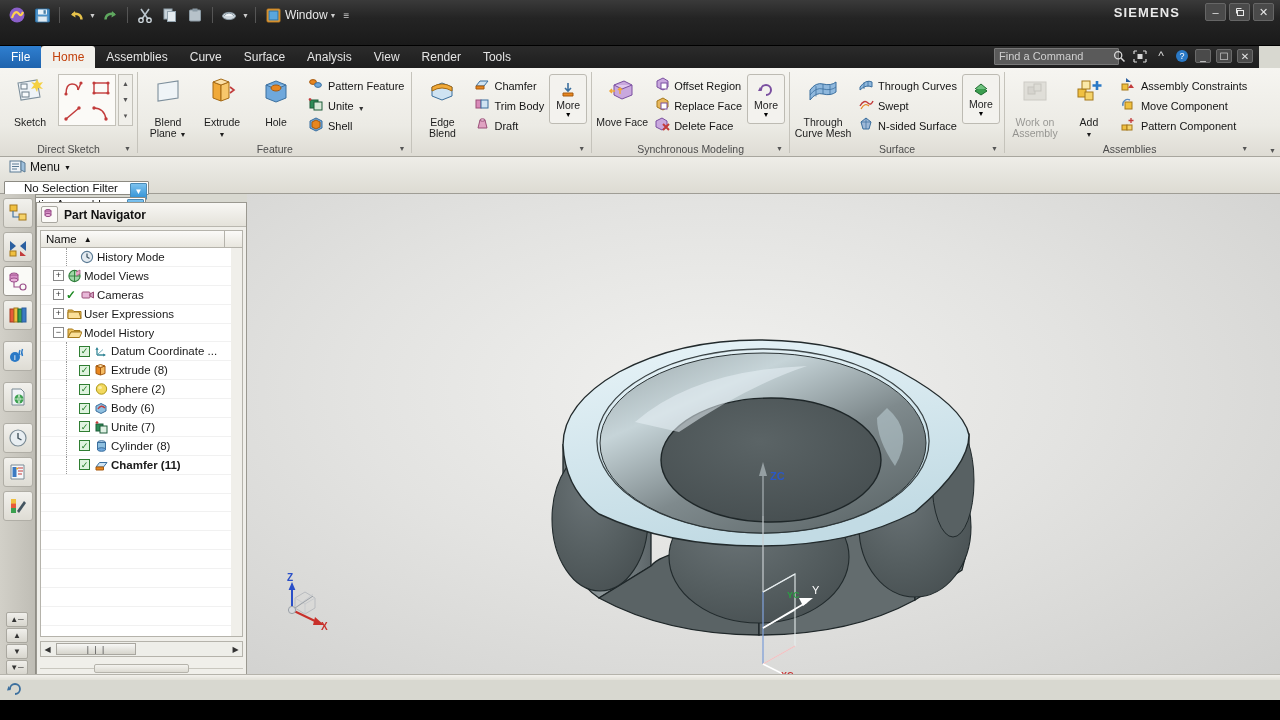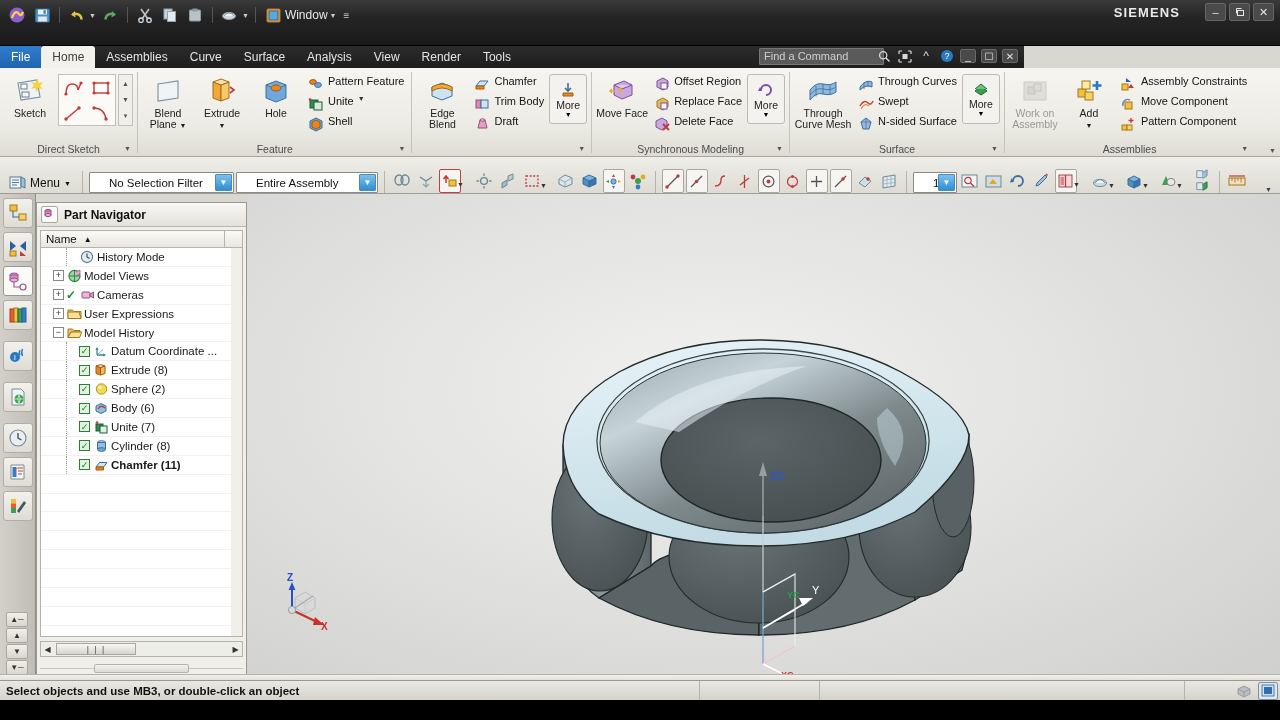--- a/index.html
+++ b/index.html
@@ -43,30 +43,30 @@
   }
   .win-btns { position: absolute; right: 6px; top: 3px; display: flex; gap: 3px; }
   .win-btn {
     width: 21px; height: 18px; background: #4a4a4a; border: 1px solid #666;
     color: #e8e8e8; font-size: 11px; display: flex; align-items: center; justify-content: center;
     border-radius: 2px;
   }
 
   
   .tabbar {
-    position: absolute; left: 0; top: 46px; width: 1024px; height: 22px;
+    position: absolute; left: 0; top: 46px; width: 1259px; height: 22px;
     background: linear-gradient(180deg,#2b2b2b,#1e1e1e);
   }
   .tabs { position: absolute; left: 0; top: 0; display: flex; align-items: flex-end; height: 22px; }
   .tab {
     padding: 3px 11px 4px 11px; font-size: 12px; color: #e4e4e4; height: 22px;
     display: flex; align-items: center;
   }
   .tab.file { background: linear-gradient(180deg,#2f7fd0,#1f63ad); color:#fff; }
-  .tab.active { background: #f2f1ec; color: #404040; border-radius: 3px 3px 0 0; }
+  .tab.active { background: #f2f1ec; color: #c2410c; border-radius: 3px 3px 0 0; }
   .findbox {
     position: absolute; right: 140px; top: 2px; width: 125px; height: 17px;
     background: #5a5a5a; border: 1px solid #777; color: #cfcfcf;
     font-size: 11px; padding: 0 4px; line-height: 15px; border-radius: 1px;
   }
   .tabbar-icons { position: absolute; right: 6px; top: 2px; display: flex; align-items: center; gap: 5px; }
   .tb-ic { width: 16px; height: 16px; display:flex; align-items:center; justify-content:center; color:#d9d9d9; font-size: 12px; }
   .tb-wb { width: 16px; height: 14px; background:#4a4a4a; border:1px solid #6a6a6a; color:#e5e5e5;
            display:flex;align-items:center;justify-content:center;font-size:10px;border-radius:2px;}
 
@@ -84,25 +84,25 @@
     display: flex; align-items: center; justify-content: center; position: relative;
   }
   .group-title .dd { position: absolute; right: 2px; font-size: 7px; color:#555; }
   .group-sep { width: 1px; background: #c5c3bb; margin: 4px 0 3px 0; }
 
   .big-btn {
     width: 52px; display: flex; flex-direction: column; align-items: center;
     padding-top: 3px; cursor: default;
   }
   .big-btn .ic { width: 32px; height: 32px; display: flex; align-items:center; justify-content:center; }
-  .big-btn .lb { font-size: 10.5px; color: #1d1d1d; text-align: center; line-height: 11px; margin-top: 1px; }
+  .big-btn .lb { font-size: 10.5px; color: #1d1d1d; text-align: center; line-height: 11px; margin-top: 10px; }
   .big-btn .lb .car { font-size: 7px; }
 
   .small-list { display: flex; flex-direction: column; gap: 1px; padding-top: 2px; }
-  .small-btn { display: flex; align-items: flex-start; gap: 4px; padding: 1px 3px; height: 19px; }
+  .small-btn { display: flex; align-items: flex-end; gap: 4px; padding: 1px 3px; height: 19px; }
   .small-btn .ic { width: 17px; height: 17px; display:flex;align-items:center;justify-content:center; }
   .small-btn .lb { font-size: 11px; color: #141414; white-space: nowrap; }
   .small-btn .car { font-size: 7px; color: #333; }
 
   .more-btn {
     width: 38px; height: 50px; border: 1px solid #bdbbb3; background: #f3f2ee;
     border-radius: 3px; display:flex;flex-direction:column;align-items:center;justify-content:center;
     margin-top:2px;
   }
   .more-btn .lb { font-size: 10.5px; color:#1d1d1d; }
@@ -116,21 +116,21 @@
   .sk-scroll { width: 15px; height: 52px; border:1px solid #c3c1b9; background:#f0efea; margin-top:2px;
                display:flex;flex-direction:column;align-items:center;justify-content:space-around;}
   .sk-scroll div { font-size: 7px; color:#555; }
   .disabled { opacity: 0.42; }
 
   
   .seltoolbar {
     position: absolute; left: 0; top: 157px; width: 1280px; height: 37px;
     background: linear-gradient(180deg,#eeede8,#dddbd3);
     border-bottom: 1px solid #9f9d95;
-    display: flex; align-items: flex-end; padding: 0 4px; gap: 2px;
+    display: flex; align-items: flex-start; padding: 0 4px; gap: 2px; flex-direction: column;
   }
   .menu-btn { display:flex;align-items:center;gap:4px;font-size:12px;color:#111;padding:2px 5px; }
   .vsep { width:1px;height:22px;background:#b5b3ab;margin:0 4px; }
   .combo {
     height: 21px; background: #fff; border: 1px solid #8c8a82; display:flex;align-items:center;
     font-size: 11.5px; color:#111; padding-left:19px; position: relative; border-radius:1px;
   }
   .combo .arw {
     position:absolute; right:1px; top:1px; width:17px;height:17px;
     background: linear-gradient(180deg,#7cc2ef,#2d8fd4); border:1px solid #4a8ab5;
@@ -1384,36 +1384,16 @@
         <text x="44" y="60" font-size="10" fill="#c8302a" font-family="Liberation Sans" font-weight="bold">X</text>
 
         <path d="M15 40 L36 26" stroke="#9aa0a6" stroke-width="1"></path>
         <circle cx="15" cy="40" r="3.6" fill="#d8dadd" stroke="#9aa0a6"></circle>
       </svg>
     </div>
   </div>
 
   <div class="cuebar"></div>
 
-  <div class="statusbar">
-    <div class="status-text">Select objects and use MB3, or double-click an object</div>
-    <div class="status-cell" style="width:120px;margin-left:400px"></div>
-    <div class="status-cell" style="width:160px"></div>
-    <div class="status-right">
-      <div class="status-cell" style="width:48px"></div>
-      <div class="st-ic">
-        <svg width="16" height="14" viewBox="0 0 16 14">
-          <path d="M2 5 L8 2 L14 5 L14 10 L8 13 L2 10 Z" fill="#b9bec2" stroke="#8a9095" stroke-width="0.8"></path>
-          <path d="M2 5 L8 8 L14 5 M8 8 L8 13" stroke="#8a9095" stroke-width="0.7" fill="none"></path>
-        </svg>
-      </div>
-      <div class="st-ic boxed">
-        <svg width="14" height="13" viewBox="0 0 14 13">
-          <rect x="1" y="1" width="12" height="11" fill="#cfe0f0" stroke="#5a7a9a"></rect>
-          <rect x="3" y="3" width="8" height="7" fill="#2a6fb8"></rect>
-        </svg>
-      </div>
-    </div>
-  </div>
 
   <div class="bottomblack"></div>
 
 </div>
 
 </body></html>

